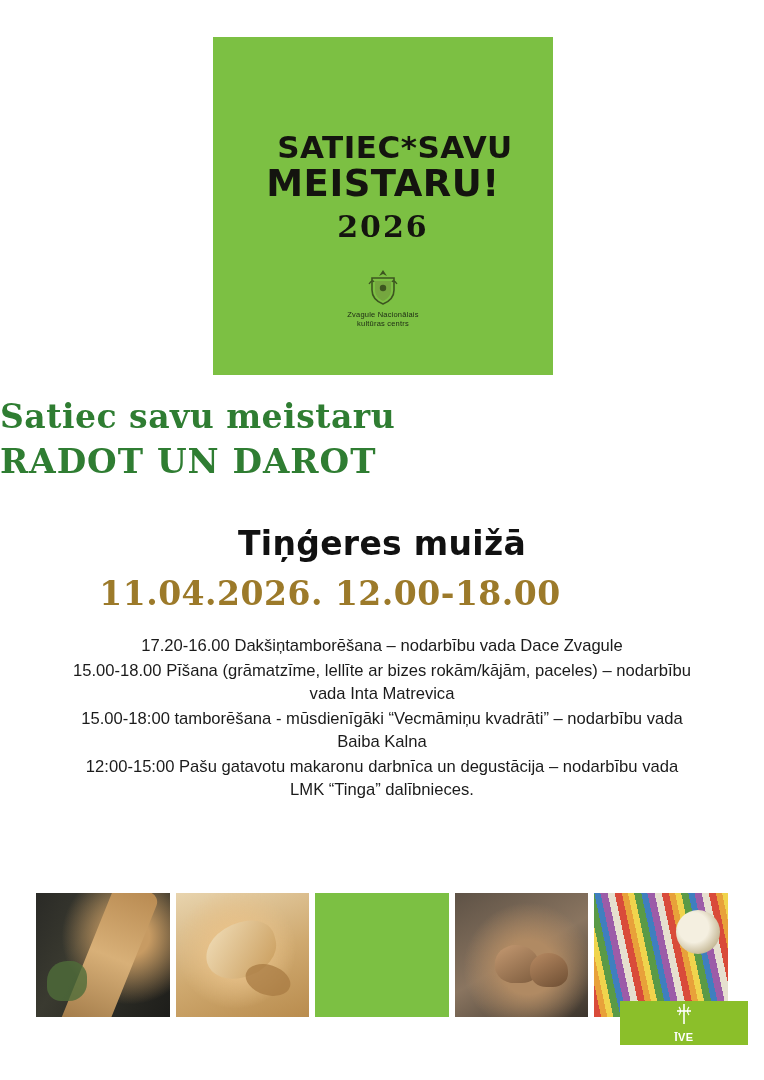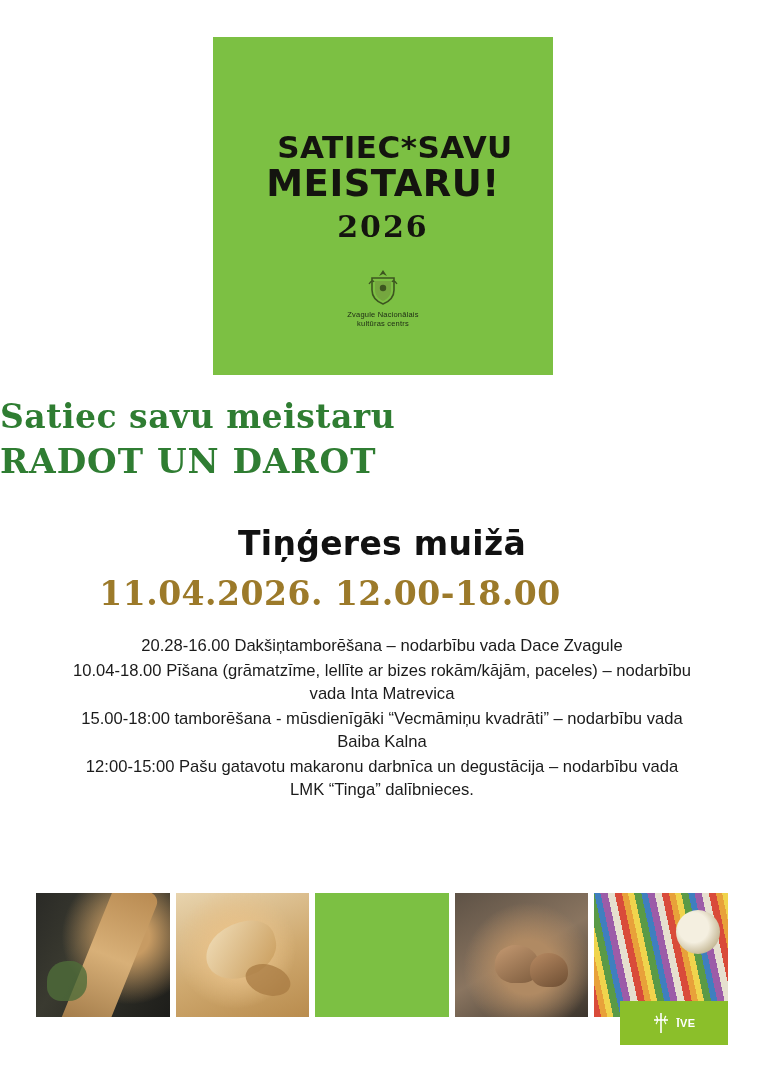--- a/index.html
+++ b/index.html
@@ -262,27 +262,28 @@
     height: 44px;
     background: radial-gradient(circle at 40% 40%, #f4efe0 0 40%, #cbbf9f 70%, #9a8e70 100%);
     border-radius: 50%;
   }
 
   
   .sponsor-bar {
     position: absolute;
     left: 620px;
     top: 1001px;
-    width: 108px;
+    width: 128px;
     height: 44px;
     background: #8bbf2a;
     display: flex;
     align-items: center;
     justify-content: center;
     gap: 6px;
+    flex-direction: column;
   }
   .sponsor-mark {
     width: 18px;
     height: 22px;
     display: flex;
     align-items: center;
     justify-content: center;
   }
   .sponsor-text {
     font-family: "Liberation Sans", sans-serif;
@@ -322,22 +323,22 @@
   <div class="heading-green">
     <span class="hl1">Satiec savu meistaru</span>
     <span class="hl2">RADOT UN DAROT</span>
   </div>
 
   <div class="heading-place">Tiņģeres muižā</div>
 
   <div class="heading-date">11.04.2026. 12.00-18.00</div>
 
   <div class="program">
-    <p class="entry">20.28-16.00 Dakšiņtamborēšana – nodarbību vada Dace Zvagule</p>
-    <p class="entry">10.04-18.00 Pīšana (grāmatzīme, lellīte ar bizes rokām/kājām, paceles) – nodarbību vada Inta Matrevica</p>
+    <p class="entry">17.20-16.00 Dakšiņtamborēšana – nodarbību vada Dace Zvagule</p>
+    <p class="entry">15.00-18.00 Pīšana (grāmatzīme, lellīte ar bizes rokām/kājām, paceles) – nodarbību vada Inta Matrevica</p>
     <p class="entry">15.00-18:00 tamborēšana - mūsdienīgāki “Vecmāmiņu kvadrāti” – nodarbību vada Baiba Kalna</p>
     <p class="entry">12:00-15:00 Pašu gatavotu makaronu darbnīca un degustācija – nodarbību vada LMK “Tinga” dalībnieces.</p>
   </div>
 
   <div class="photo-strip">
     <div class="photo photo-1"></div>
     <div class="photo photo-2"></div>
     <div class="photo photo-3"></div>
     <div class="photo photo-4"></div>
     <div class="photo photo-5"></div>

